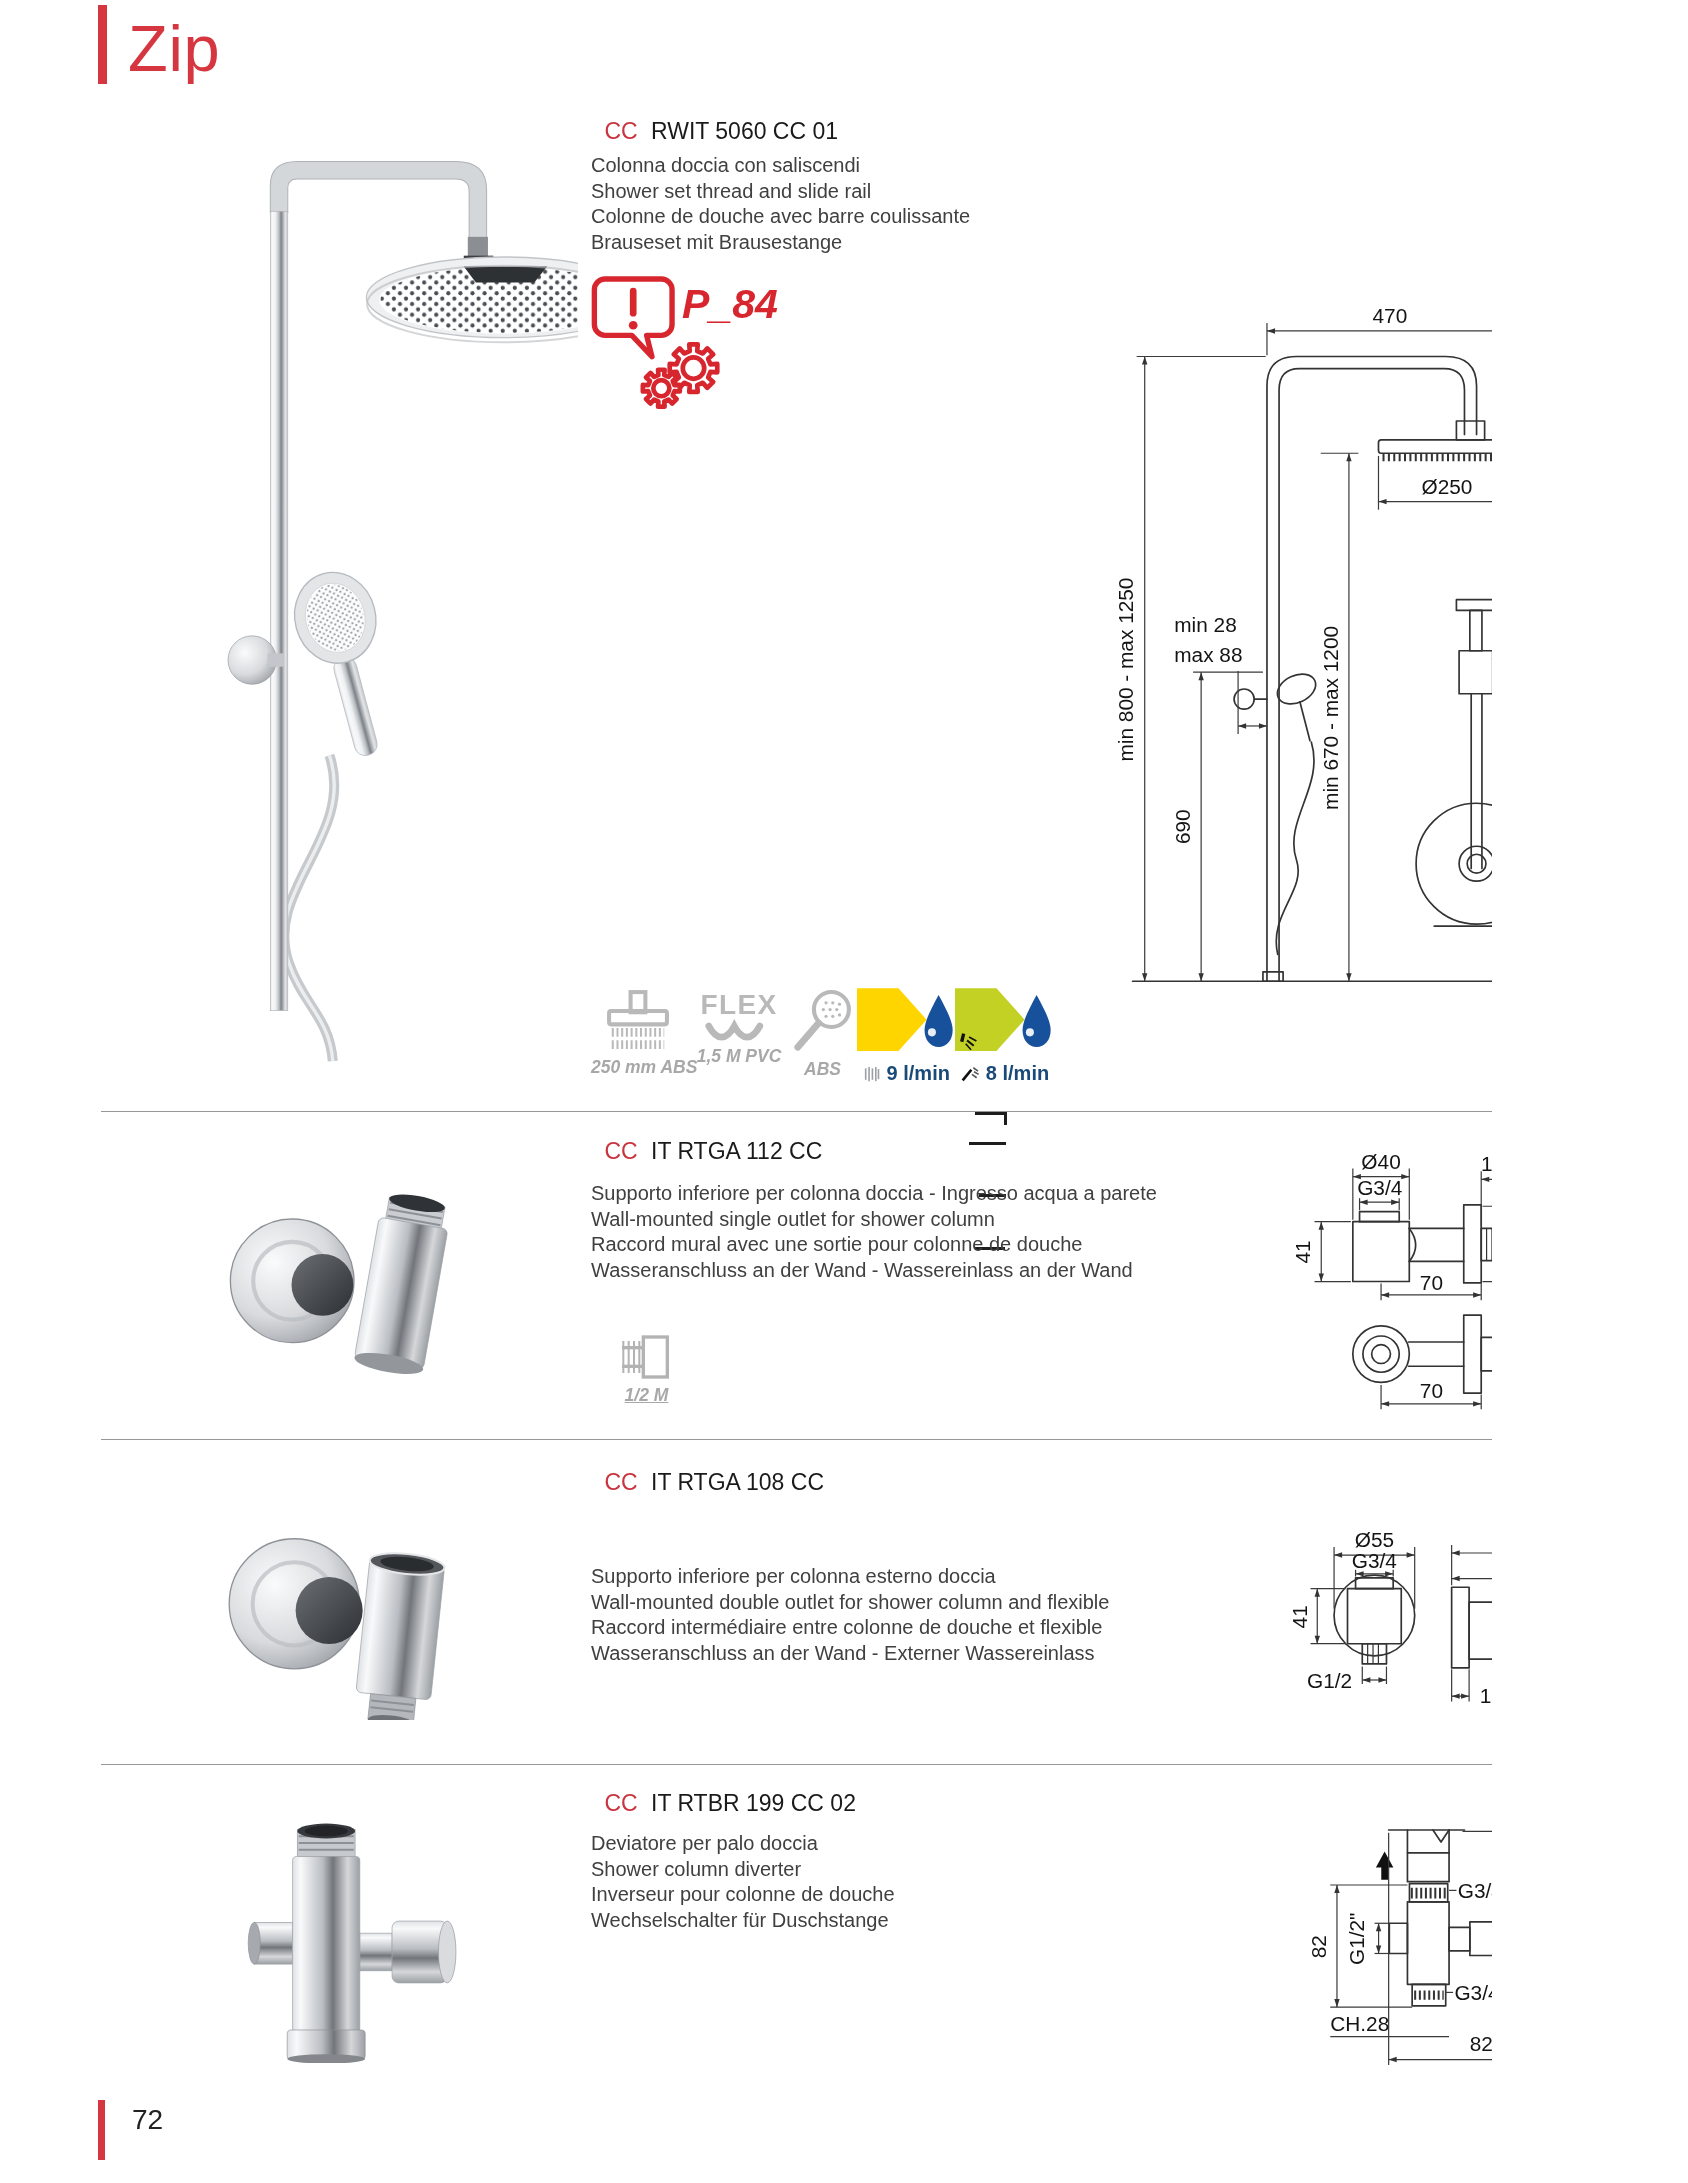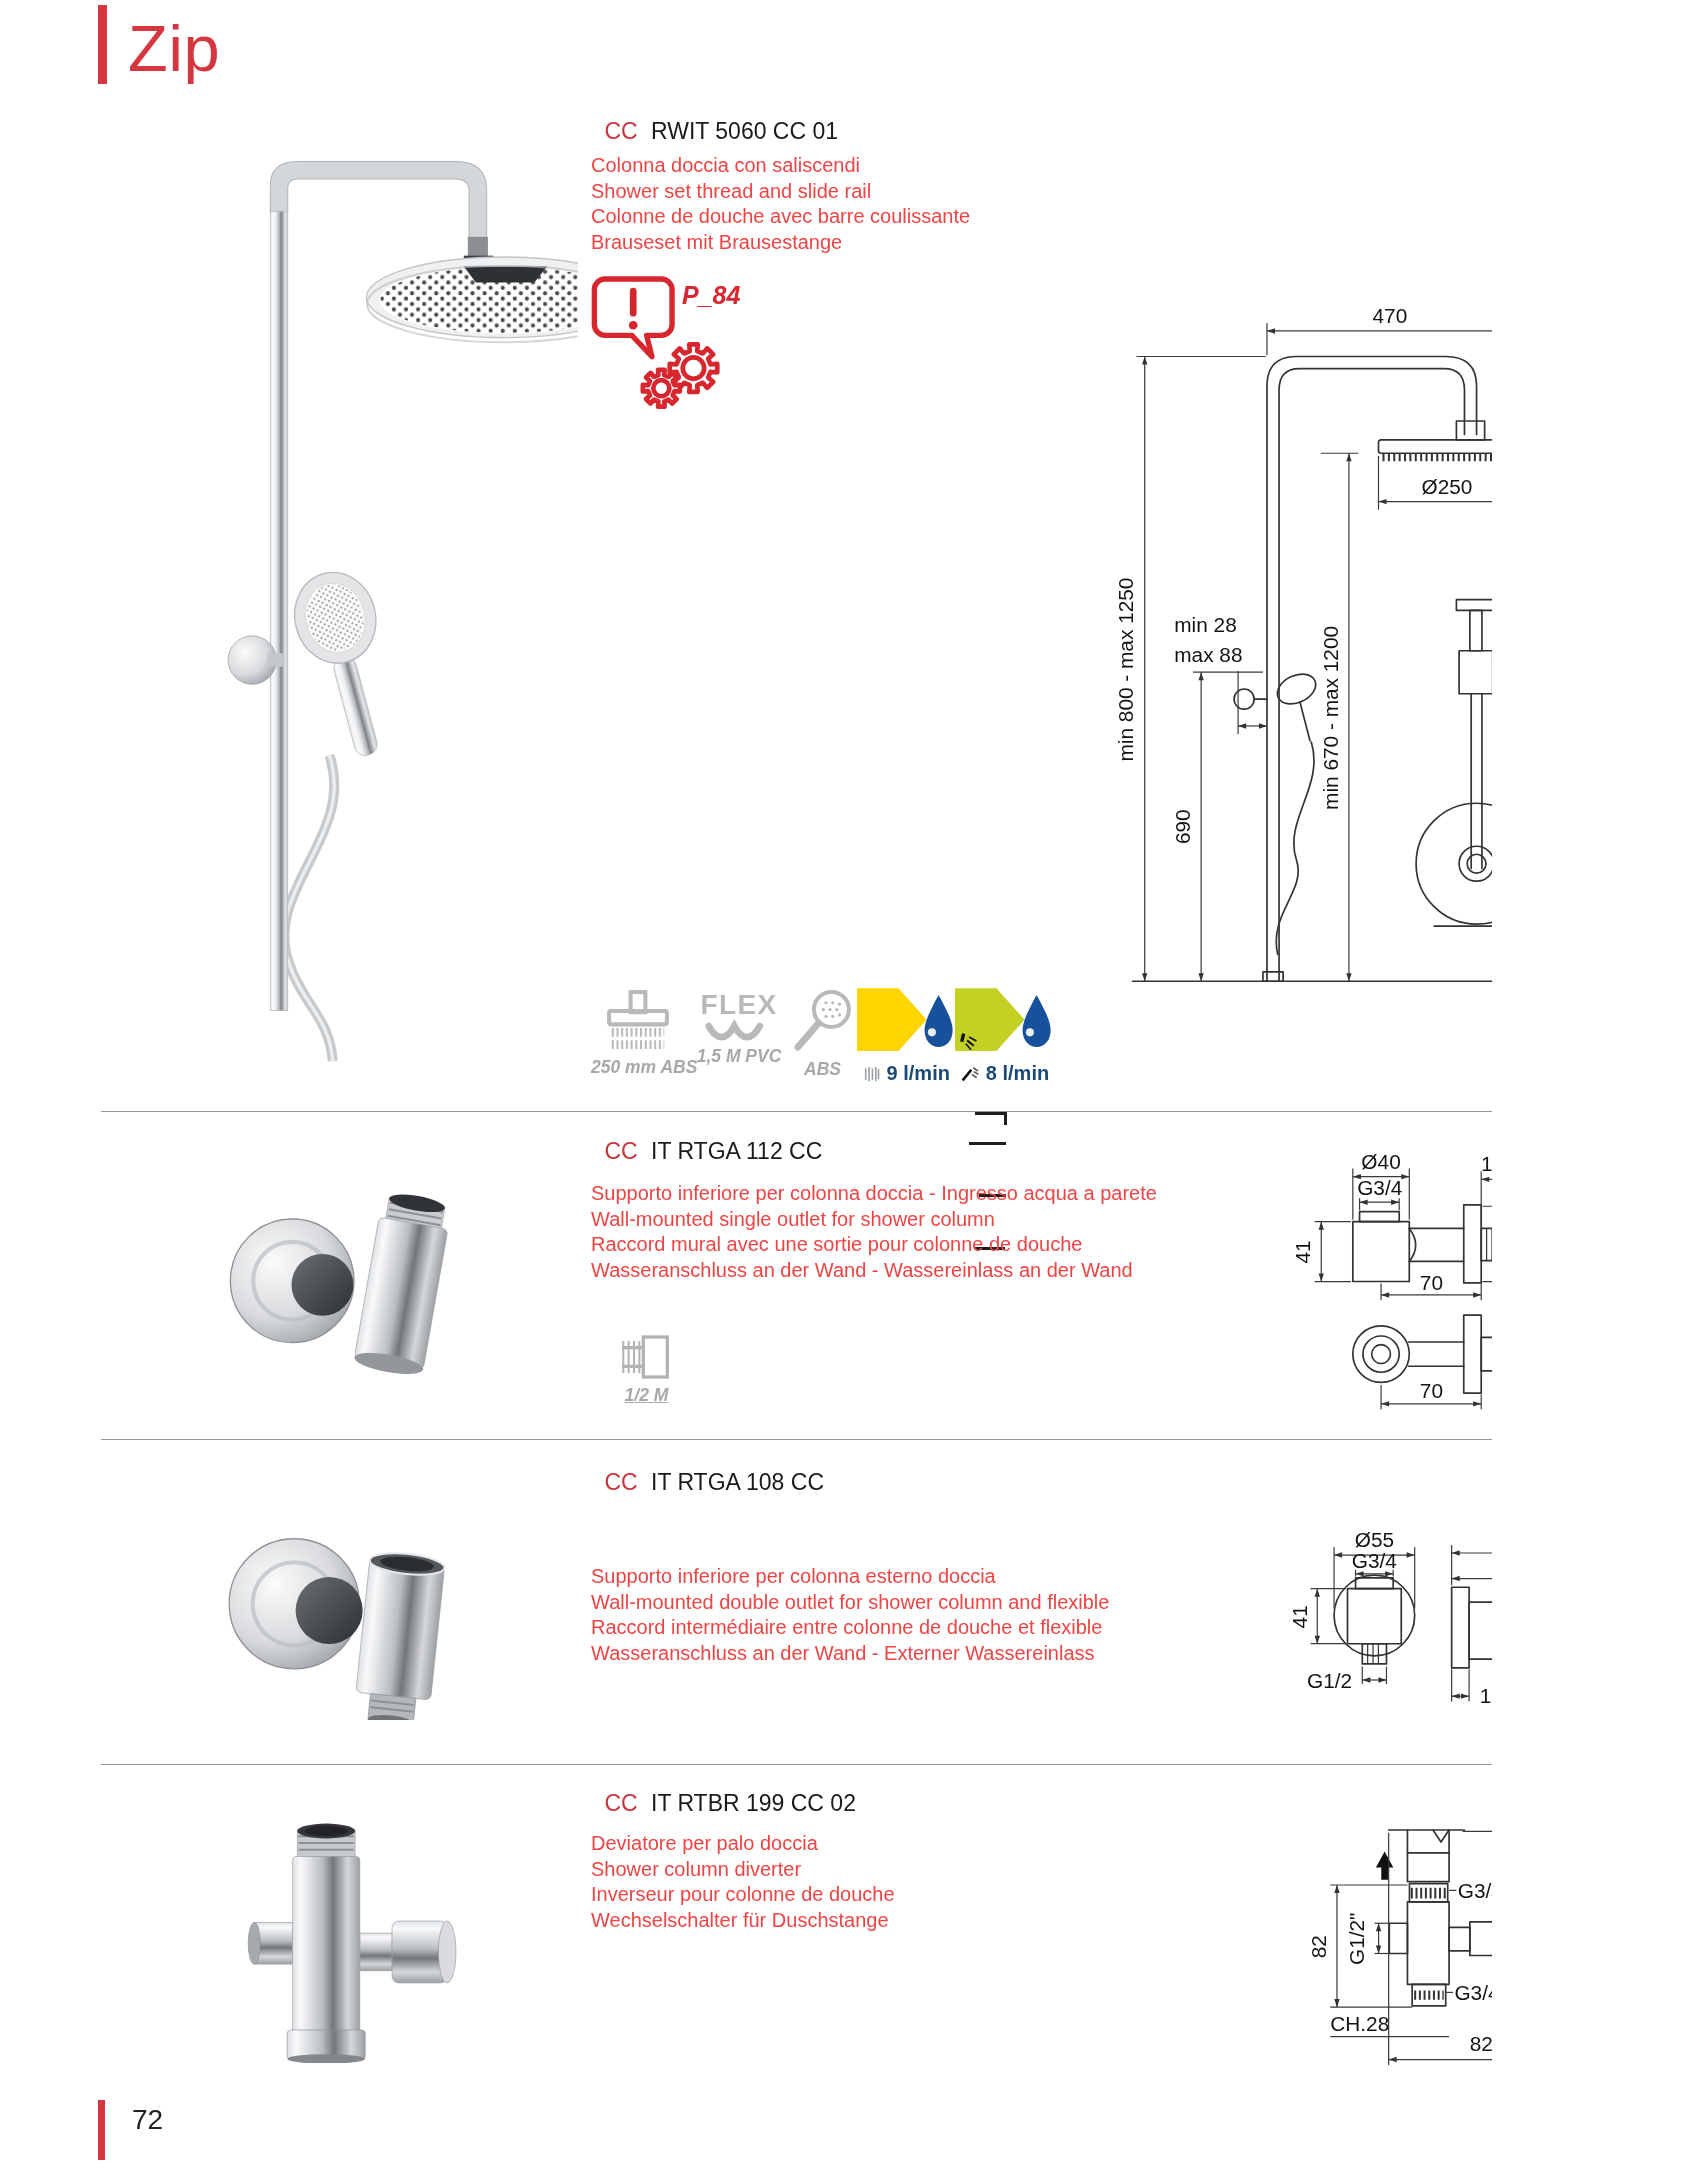--- a/index.html
+++ b/index.html
@@ -4,23 +4,23 @@
 <style>
   html,body{margin:0;padding:0;background:#fff;}
   .page{position:relative;width:1492px;height:2183px;background:#fff;overflow:hidden;
         font-family:"Liberation Sans",sans-serif;color:#141414;}
   .abs{position:absolute;}
   .vbar{position:absolute;background:#d63640;}
   .title{position:absolute;font-size:65px;color:#d63640;letter-spacing:0.7px;font-weight:400;}
   .prod-head{position:absolute;font-size:23px;color:#1a1a1a;white-space:nowrap;font-weight:400;}
   .prod-head .cc{color:#c9353e;display:inline-block;width:60px;text-align:center;}
   .desc{position:absolute;}
-  .desc-line{font-size:20px;line-height:25.5px;white-space:nowrap;color:#ef4444;}
+  .desc-line{font-size:20px;line-height:25.5px;white-space:nowrap;color:#404040;}
   .sep{position:absolute;left:101px;width:1556px;height:1.3px;background:#979797;}
-  .note-ref{position:absolute;font-size:25px;font-weight:bold;font-style:italic;color:#d8262f;white-space:nowrap;}
+  .note-ref{position:absolute;font-size:41px;font-weight:bold;font-style:italic;color:#d8262f;white-space:nowrap;}
   .feat{position:absolute;text-align:center;}
   .feat .lab{margin-top:5.4px;font-size:17.5px;font-style:italic;font-weight:bold;color:#a8a8a8;white-space:nowrap;}
   .flex-word{font-size:28px;font-weight:bold;color:#b9b9b9;letter-spacing:1.3px;line-height:27px;}
   .flow-lab{display:flex;align-items:center;justify-content:center;gap:6px;margin-top:8px;
             font-size:20px;font-weight:bold;color:#1a4a77;white-space:nowrap;}
   .half-m-lab{position:absolute;font-size:17.5px;font-style:italic;font-weight:bold;color:#a8a8a8;text-align:center;text-decoration:underline;}
   .page-num{position:absolute;font-size:28px;color:#222;}
   .artifact{position:absolute;background:#1d1d1d;}
   svg text.dim{font-size:31px;fill:#141414;font-family:"Liberation Sans",sans-serif;}
   .ln{stroke:#333;stroke-width:2.5;fill:none;stroke-linejoin:round;stroke-linecap:round;}

